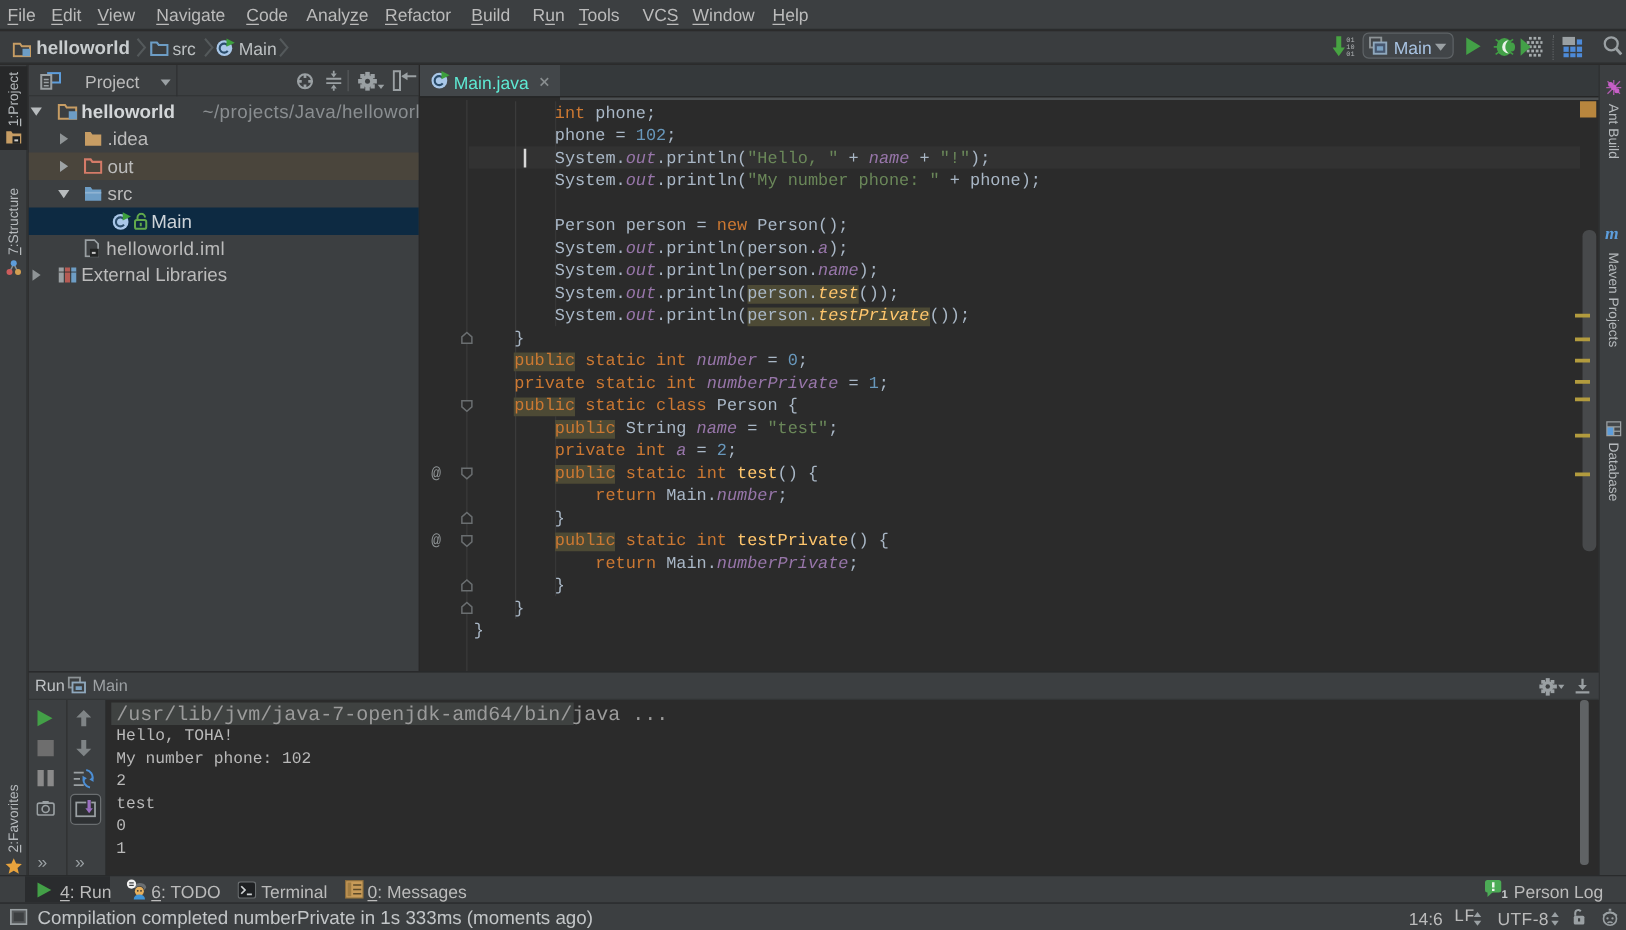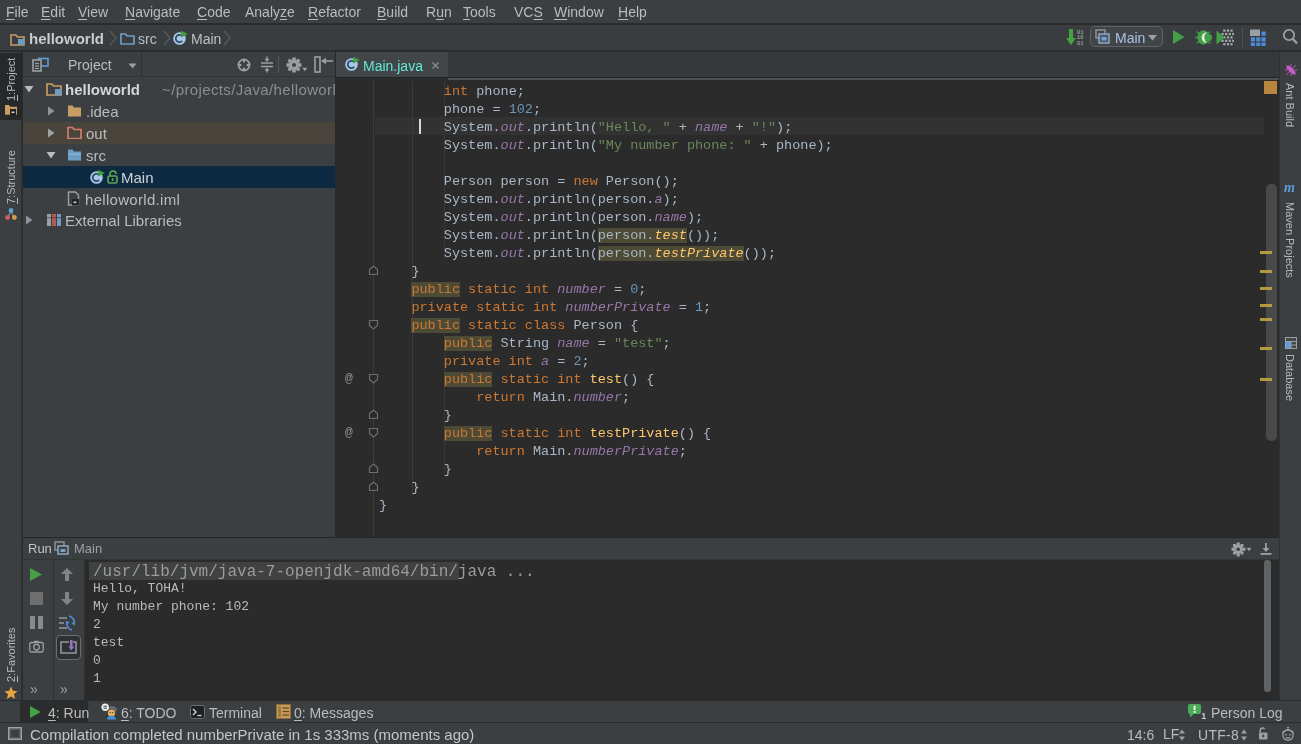--- a/index.html
+++ b/index.html
@@ -546,21 +546,21 @@
   </div>
 
   <div class="abs chrome" style="left:0;top:722px;width:1301px;height:22px;border-top:1px solid #292b2c;"></div>
   <div id="statusbar">
     <svg class="abs" style="left:8px;top:727px;" width="14" height="13" viewBox="0 0 14 13">
       <rect x="0.7" y="0.7" width="12.6" height="11.6" fill="#55585a" stroke="#9aa0a3" stroke-width="1.4"></rect>
       <rect x="3" y="3" width="8" height="7" fill="#3c3f41"></rect>
     </svg>
     <div class="abs ui" style="left:30px;top:726px;font-size:15px;color:#c3c6c8;">Compilation completed numberPrivate in 1s 333ms (moments ago)</div>
     <div class="abs ui" style="left:1127px;top:727px;font-size:14px;">14:6</div>
-    <div class="abs ui" style="left:1163px;top:726px;font-size:14px;">LF</div>
+    <div class="abs ui" style="left:1163px;top:726px;font-size:14px;font-family:Liberation Mono, monospace;">LF</div>
     <svg class="abs" style="left:1178px;top:729px;" width="8" height="12" viewBox="0 0 8 12">
       <polygon points="4,0.5 7,4.5 1,4.5" fill="#9aa0a3"></polygon>
         <polygon points="4,11.5 7,7.5 1,7.5" fill="#9aa0a3"></polygon>
     </svg>
     <div class="abs ui" style="left:1198px;top:727px;font-size:14px;letter-spacing:0.3px;">UTF-8</div>
     <svg class="abs" style="left:1240px;top:729px;" width="8" height="12" viewBox="0 0 8 12">
       <polygon points="4,0.5 7,4.5 1,4.5" fill="#9aa0a3"></polygon>
         <polygon points="4,11.5 7,7.5 1,7.5" fill="#9aa0a3"></polygon>
     </svg>
     <svg class="abs" style="left:1257px;top:726px;" width="13" height="14" viewBox="0 0 13 14">

